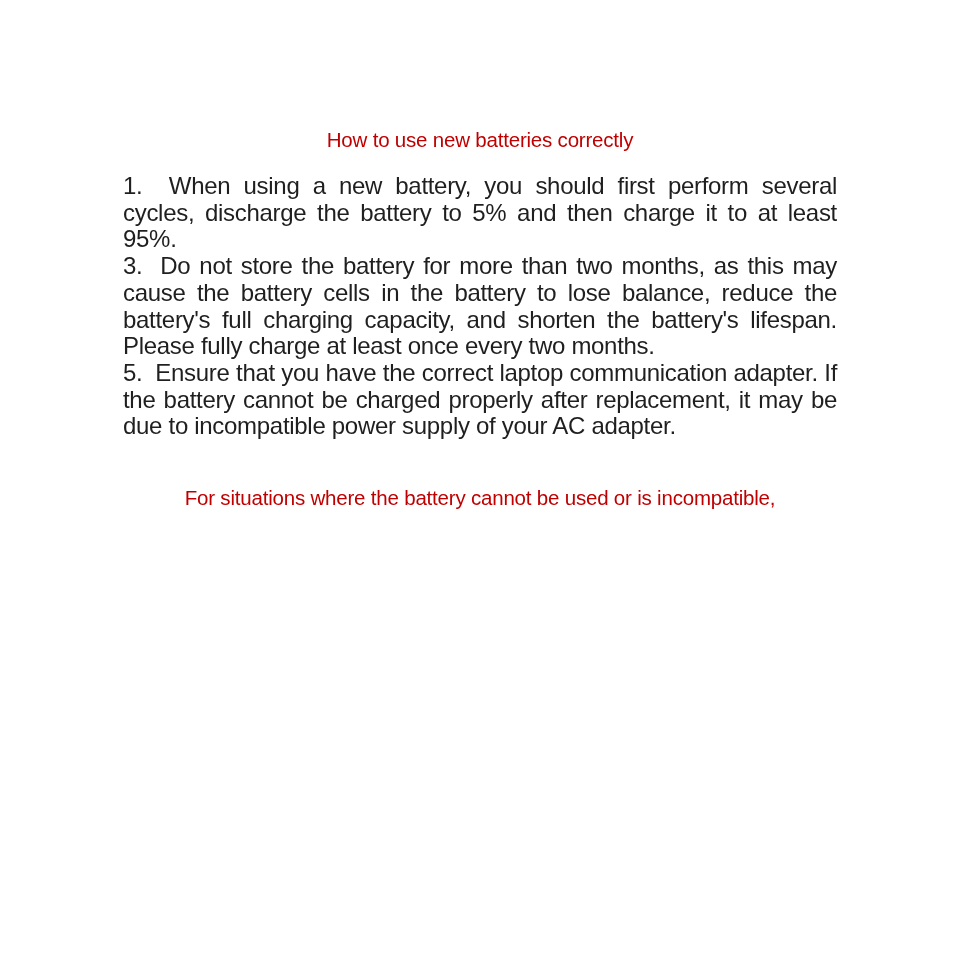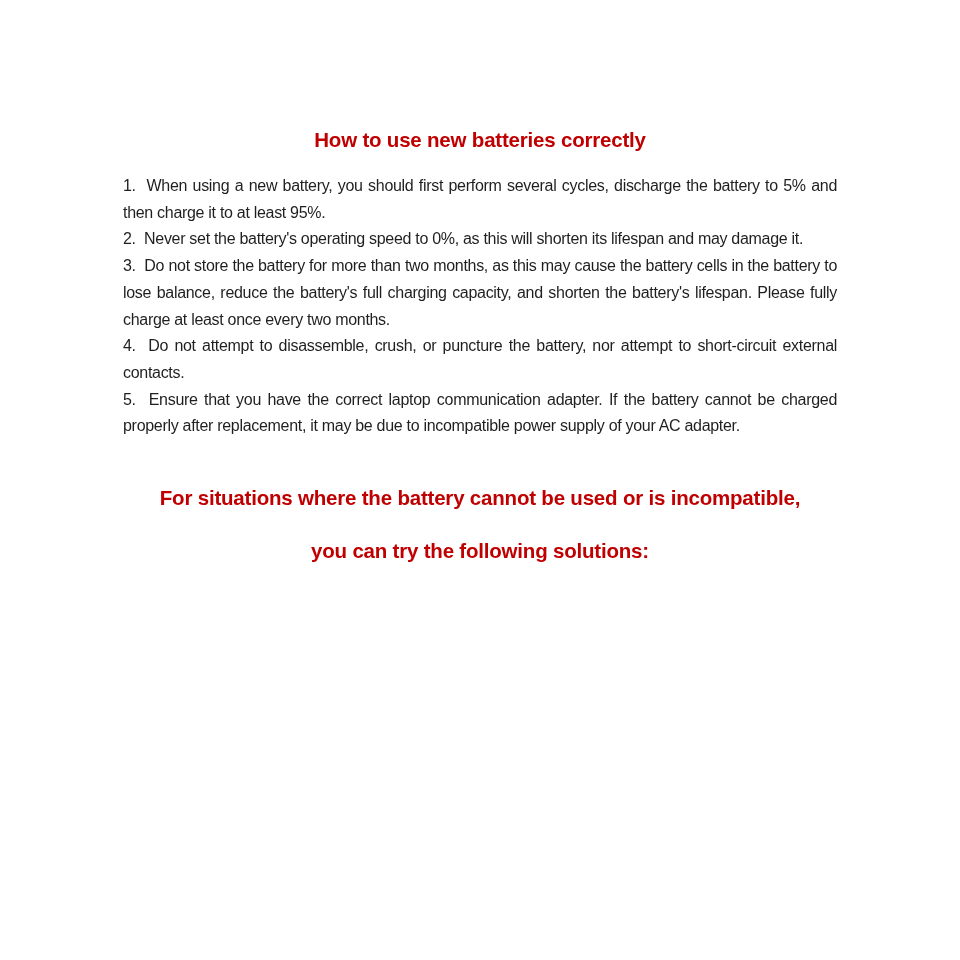--- a/index.html
+++ b/index.html
@@ -14,33 +14,33 @@
     font-family: "Liberation Sans", sans-serif;
     color: #1f1f1f;
   }
   .page {
     width: 714px;
     margin: 0 auto;
     padding-top: 126px;
   }
   .heading {
     color: #c00000;
-    font-weight: bold;
+    font-weight: normal;
     font-size: 20.5px;
     line-height: 27px;
     text-align: center;
     letter-spacing: -0.2px;
     margin: 0;
   }
   .section1-heading {
     margin-bottom: 20px;
   }
   .body-text p {
     margin: 0;
-    font-size: 16px;
+    font-size: 24px;
     line-height: 26.7px;
     letter-spacing: -0.3px;
     text-align: justify;
     color: #1f1f1f;
   }
   .section2-heading-1 {
     margin-top: 44px;
   }
   .section2-heading-2 {
     margin-top: 26px;
@@ -49,26 +49,23 @@
 </style>
 </head>
 <body>
 
 <div class="page">
 
   <h1 class="heading section1-heading">How to use new batteries correctly</h1>
 
   <div class="body-text">
     <p>1.&nbsp; When using a new battery, you should first perform several cycles, discharge the battery to 5% and then charge it to at least 95%.</p>
-    <p>2.&nbsp; Never set the battery's operating speed to 0%, as this will shorten its lifespan and may damage it.</p>
     <p>3.&nbsp; Do not store the battery for more than two months, as this may cause the battery cells in the battery to lose balance, reduce the battery's full charging capacity, and shorten the battery's lifespan. Please fully charge at least once every two months.</p>
-    <p>4.&nbsp; Do not attempt to disassemble, crush, or puncture the battery, nor attempt to short-circuit external contacts.</p>
     <p>5.&nbsp; Ensure that you have the correct laptop communication adapter. If the battery cannot be charged properly after replacement, it may be due to incompatible power supply of your AC adapter.</p>
   </div>
 
   <h2 class="heading section2-heading-1">For situations where the battery cannot be used or is incompatible,</h2>
 
-  <h2 class="heading section2-heading-2">you can try the following solutions:</h2>
 
   <div class="body-text">
   </div>
 
 </div>
 
 </body></html>

